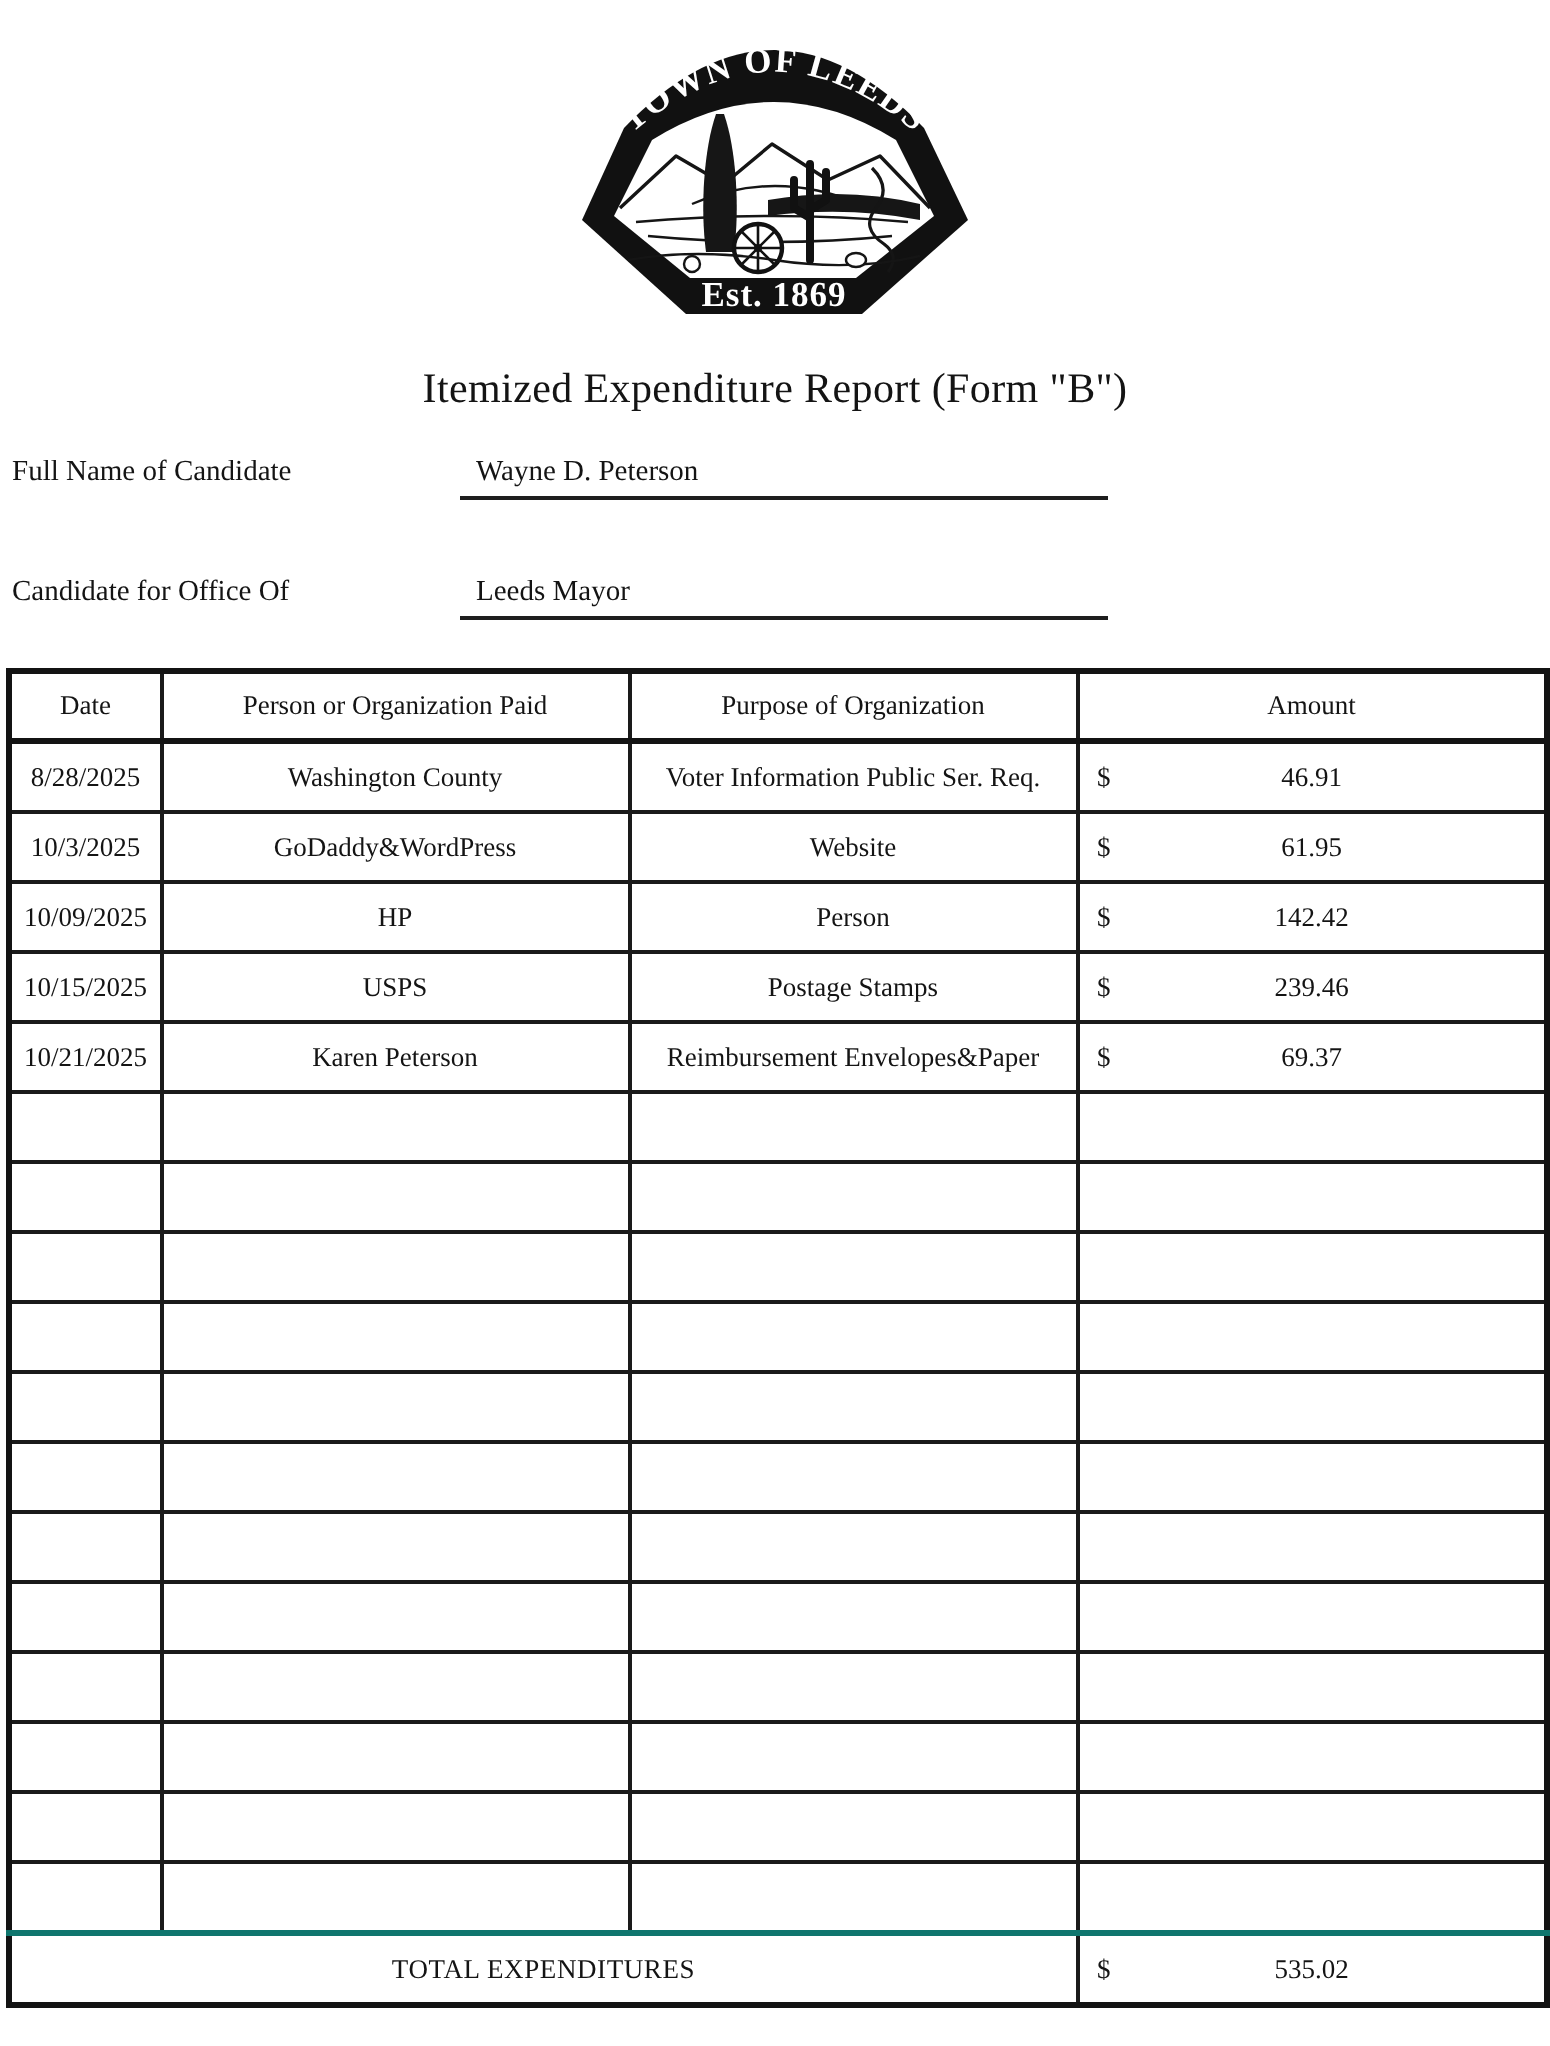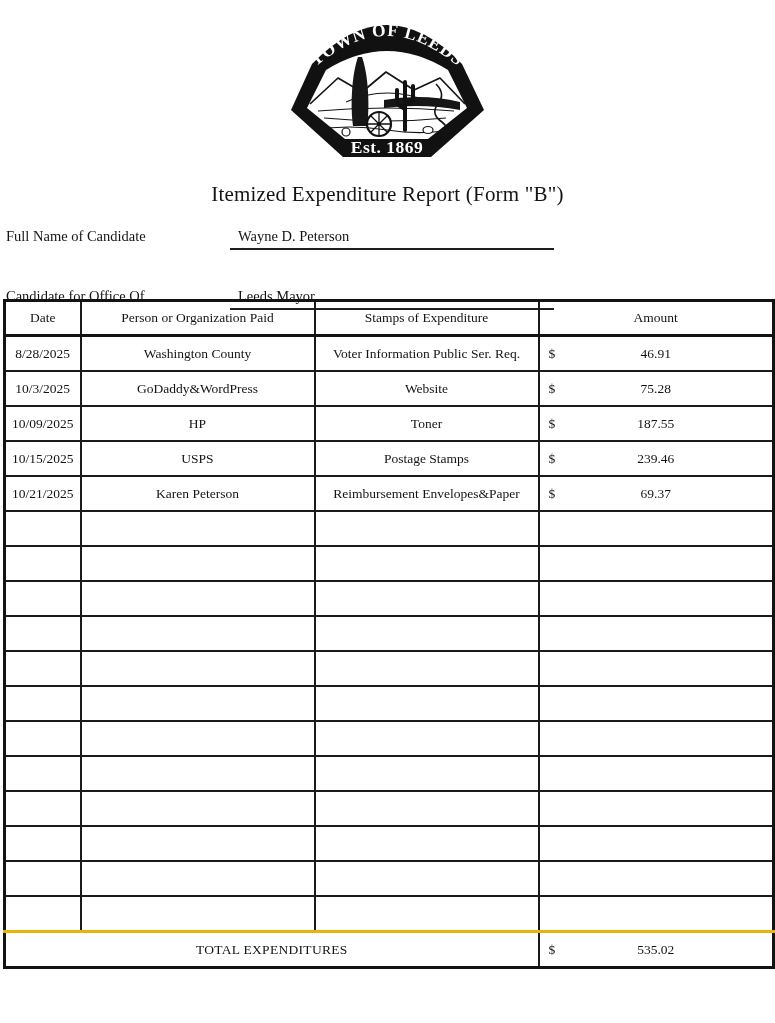--- a/index.html
+++ b/index.html
@@ -18,34 +18,34 @@
   .field-row{position:absolute;left:6px;width:760px;height:24px;font-size:14.5px;}
   .field-row.f1{top:226px;}
   .field-row.f2{top:286px;}
   .flabel{position:absolute;left:0;top:2px;}
   .fvalue{
     position:absolute;left:224px;top:0;width:316px;height:20px;
     border-bottom:2px solid #1e1e1e;padding-left:8px;padding-top:2px;
   }
   
   table.exp{
-    position:absolute;left:3px;top:299px;width:769px;
+    position:absolute;left:3px;top:334px;width:769px;
     border-collapse:collapse;table-layout:fixed;
     border:3px solid #131313;
   }
   table.exp th, table.exp td{
     border:2px solid #1a1a1a;padding:0;overflow:hidden;
     font-size:13.5px;font-weight:normal;text-align:center;
     font-family:"Liberation Serif", serif;color:#141414;white-space:nowrap;
   }
   table.exp thead th{height:32px;border-bottom:3px solid #131313;}
   table.exp tbody td{height:33px;}
   td.amt{position:relative;text-align:right;padding-right:6px;}
   td.amt .cur{position:absolute;left:9px;top:50%;transform:translateY(-50%);}
-  tr.total-row td{height:34px;border-top:3px solid #eab308;}
+  tr.total-row td{height:34px;border-top:3px solid #0f766e;}
   td.total-label{text-align:right;padding-right:9px;font-size:14.5px;letter-spacing:.3px;}
 </style>
 </head>
 <body>
 
 <div class="page">
 
   <svg class="logo" viewBox="0 0 199 148">
     <defs>
       <path id="lg-arc" d="M 30 53 Q 99 -5 168 53" fill="none"></path>
@@ -101,42 +101,42 @@
     <colgroup>
       <col style="width:76px">
         <col style="width:234px">
         <col style="width:224px">
         <col style="width:235px">
     </colgroup>
     <thead>
       <tr>
         <th>Date</th>
         <th>Person or Organization Paid</th>
-        <th>Stamps of Expenditure</th>
+        <th>Purpose of Organization</th>
         <th>Amount</th>
       </tr>
     </thead>
     <tbody>
       <tr>
         <td>8/28/2025</td>
         <td>Washington County</td>
         <td>Voter Information Public Ser. Req.</td>
         <td class="amt"><span class="cur">$</span><span>46.91</span></td>
       </tr>
       <tr>
         <td>10/3/2025</td>
         <td>GoDaddy&amp;WordPress</td>
         <td>Website</td>
-        <td class="amt"><span class="cur">$</span><span>75.28</span></td>
+        <td class="amt"><span class="cur">$</span><span>61.95</span></td>
       </tr>
       <tr>
         <td>10/09/2025</td>
         <td>HP</td>
-        <td>Toner</td>
-        <td class="amt"><span class="cur">$</span><span>187.55</span></td>
+        <td>Person</td>
+        <td class="amt"><span class="cur">$</span><span>142.42</span></td>
       </tr>
       <tr>
         <td>10/15/2025</td>
         <td>USPS</td>
         <td>Postage Stamps</td>
         <td class="amt"><span class="cur">$</span><span>239.46</span></td>
       </tr>
       <tr>
         <td>10/21/2025</td>
         <td>Karen Peterson</td>

